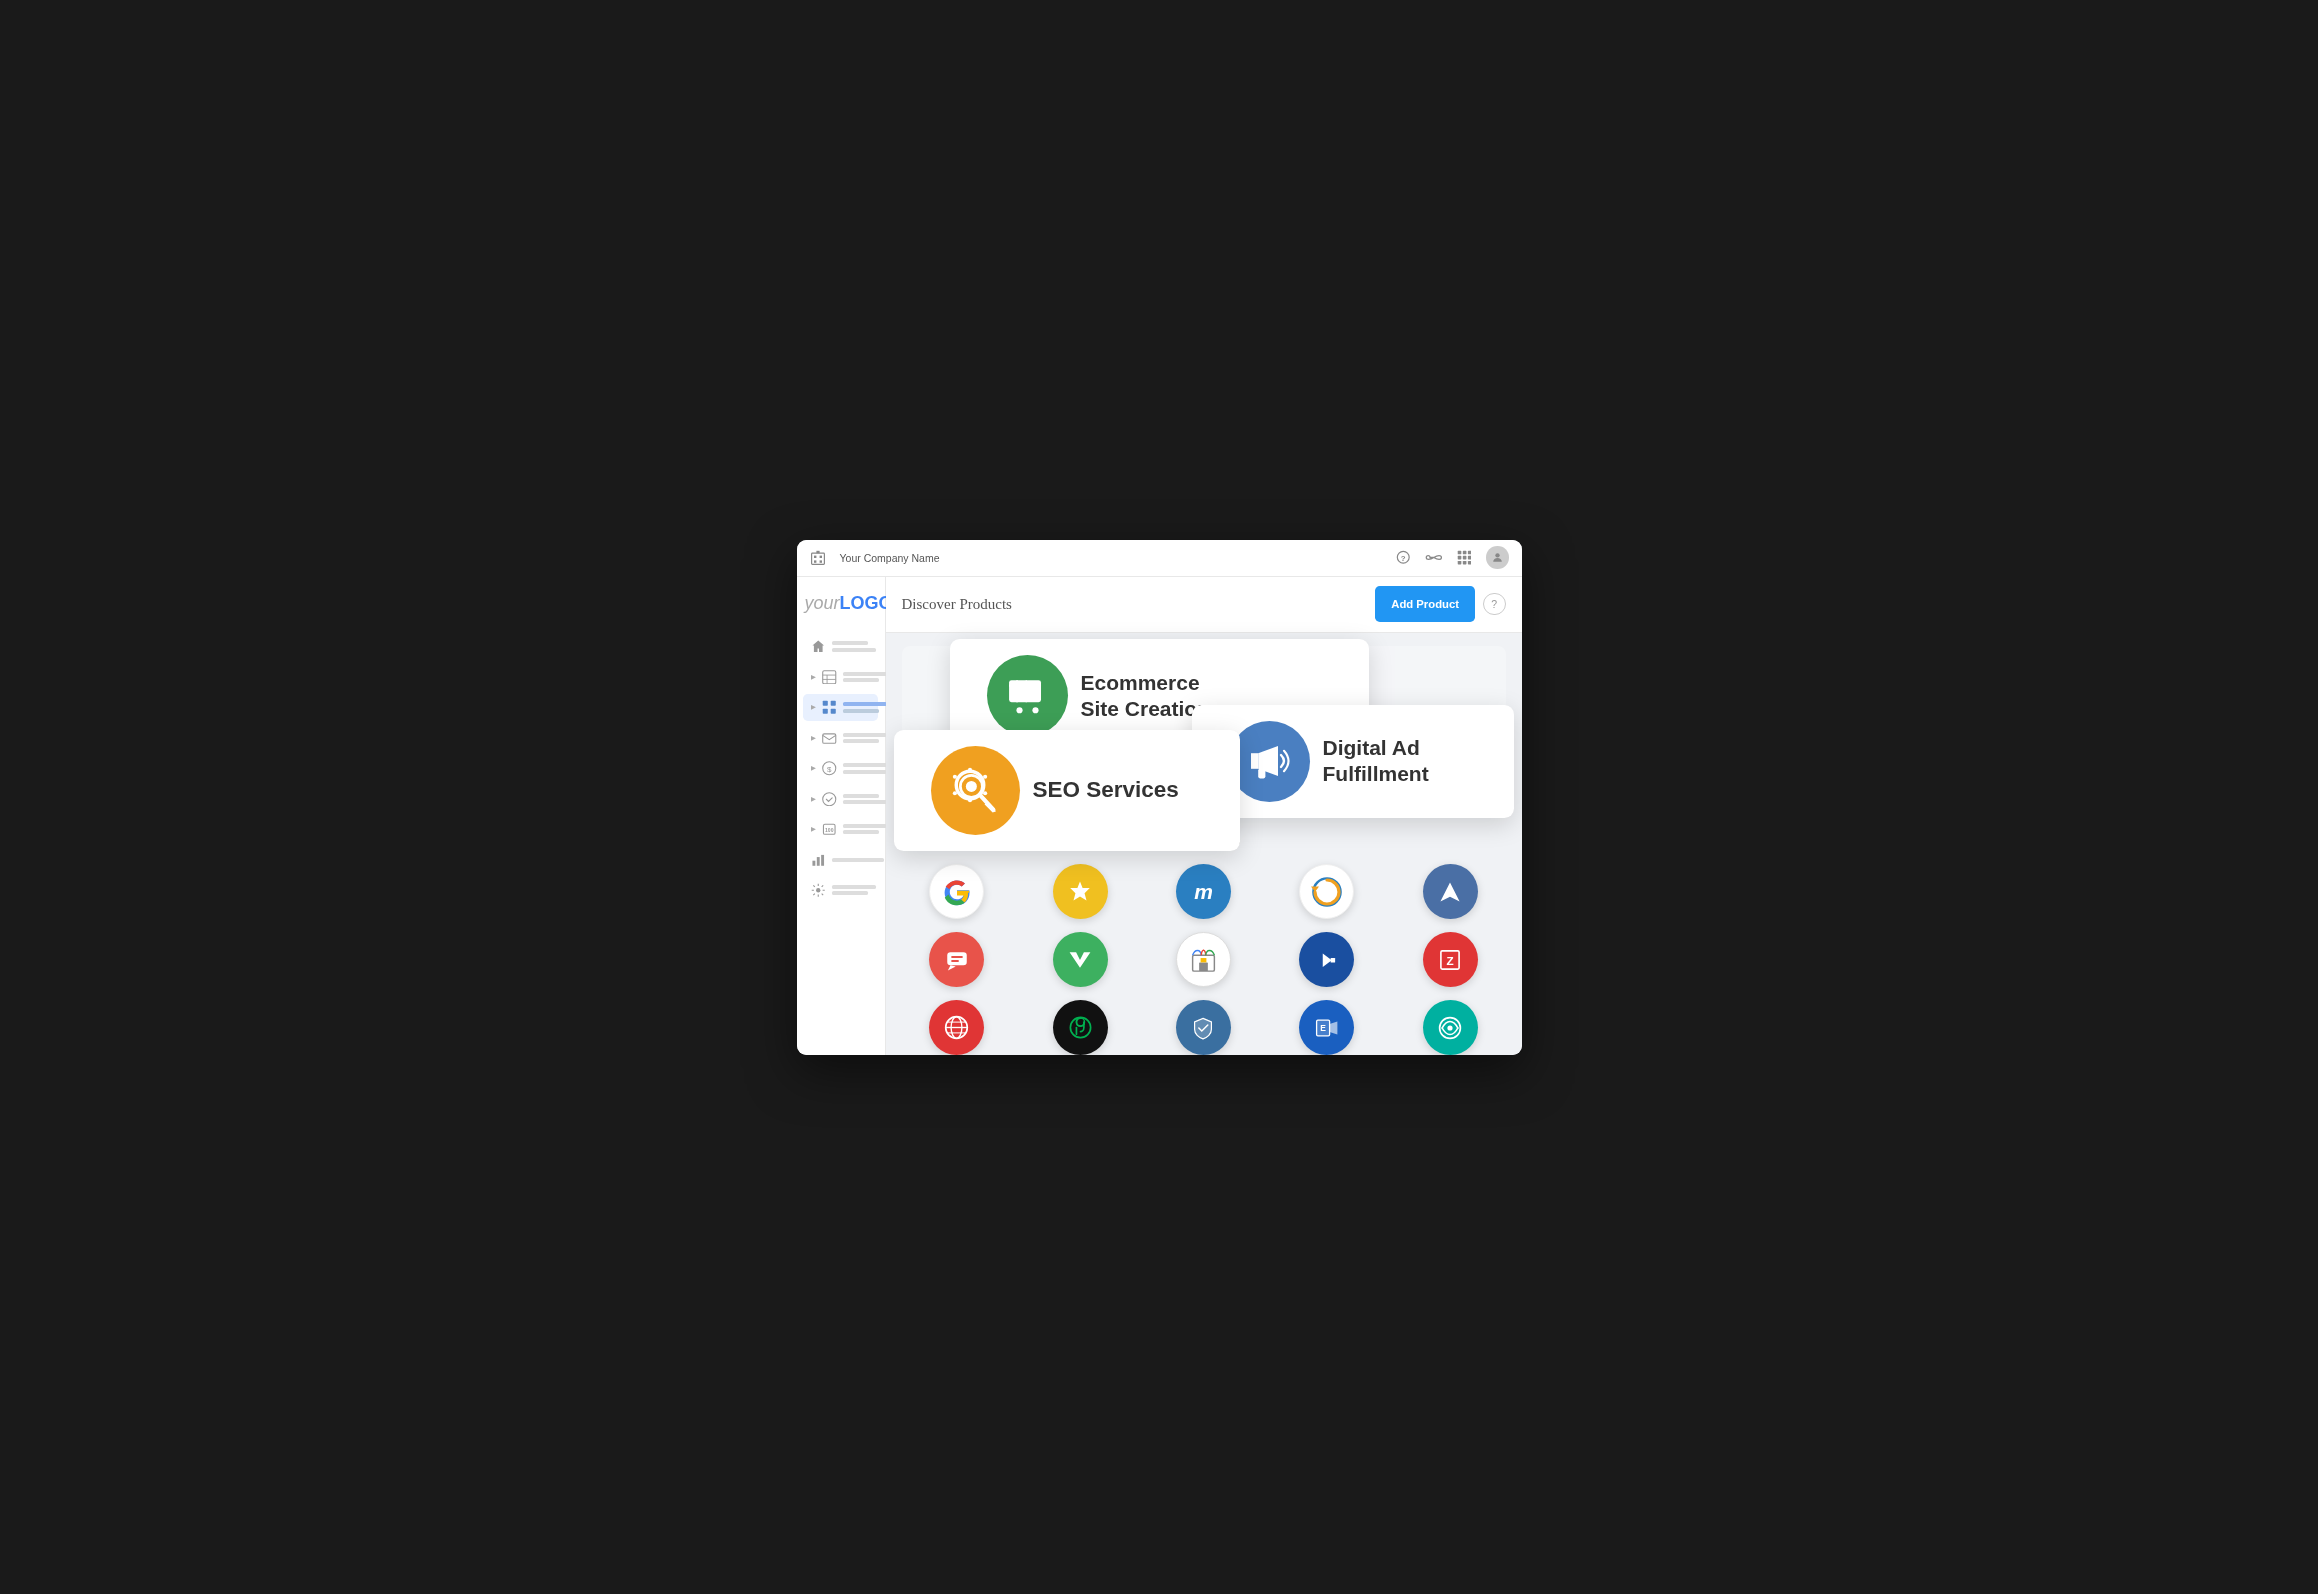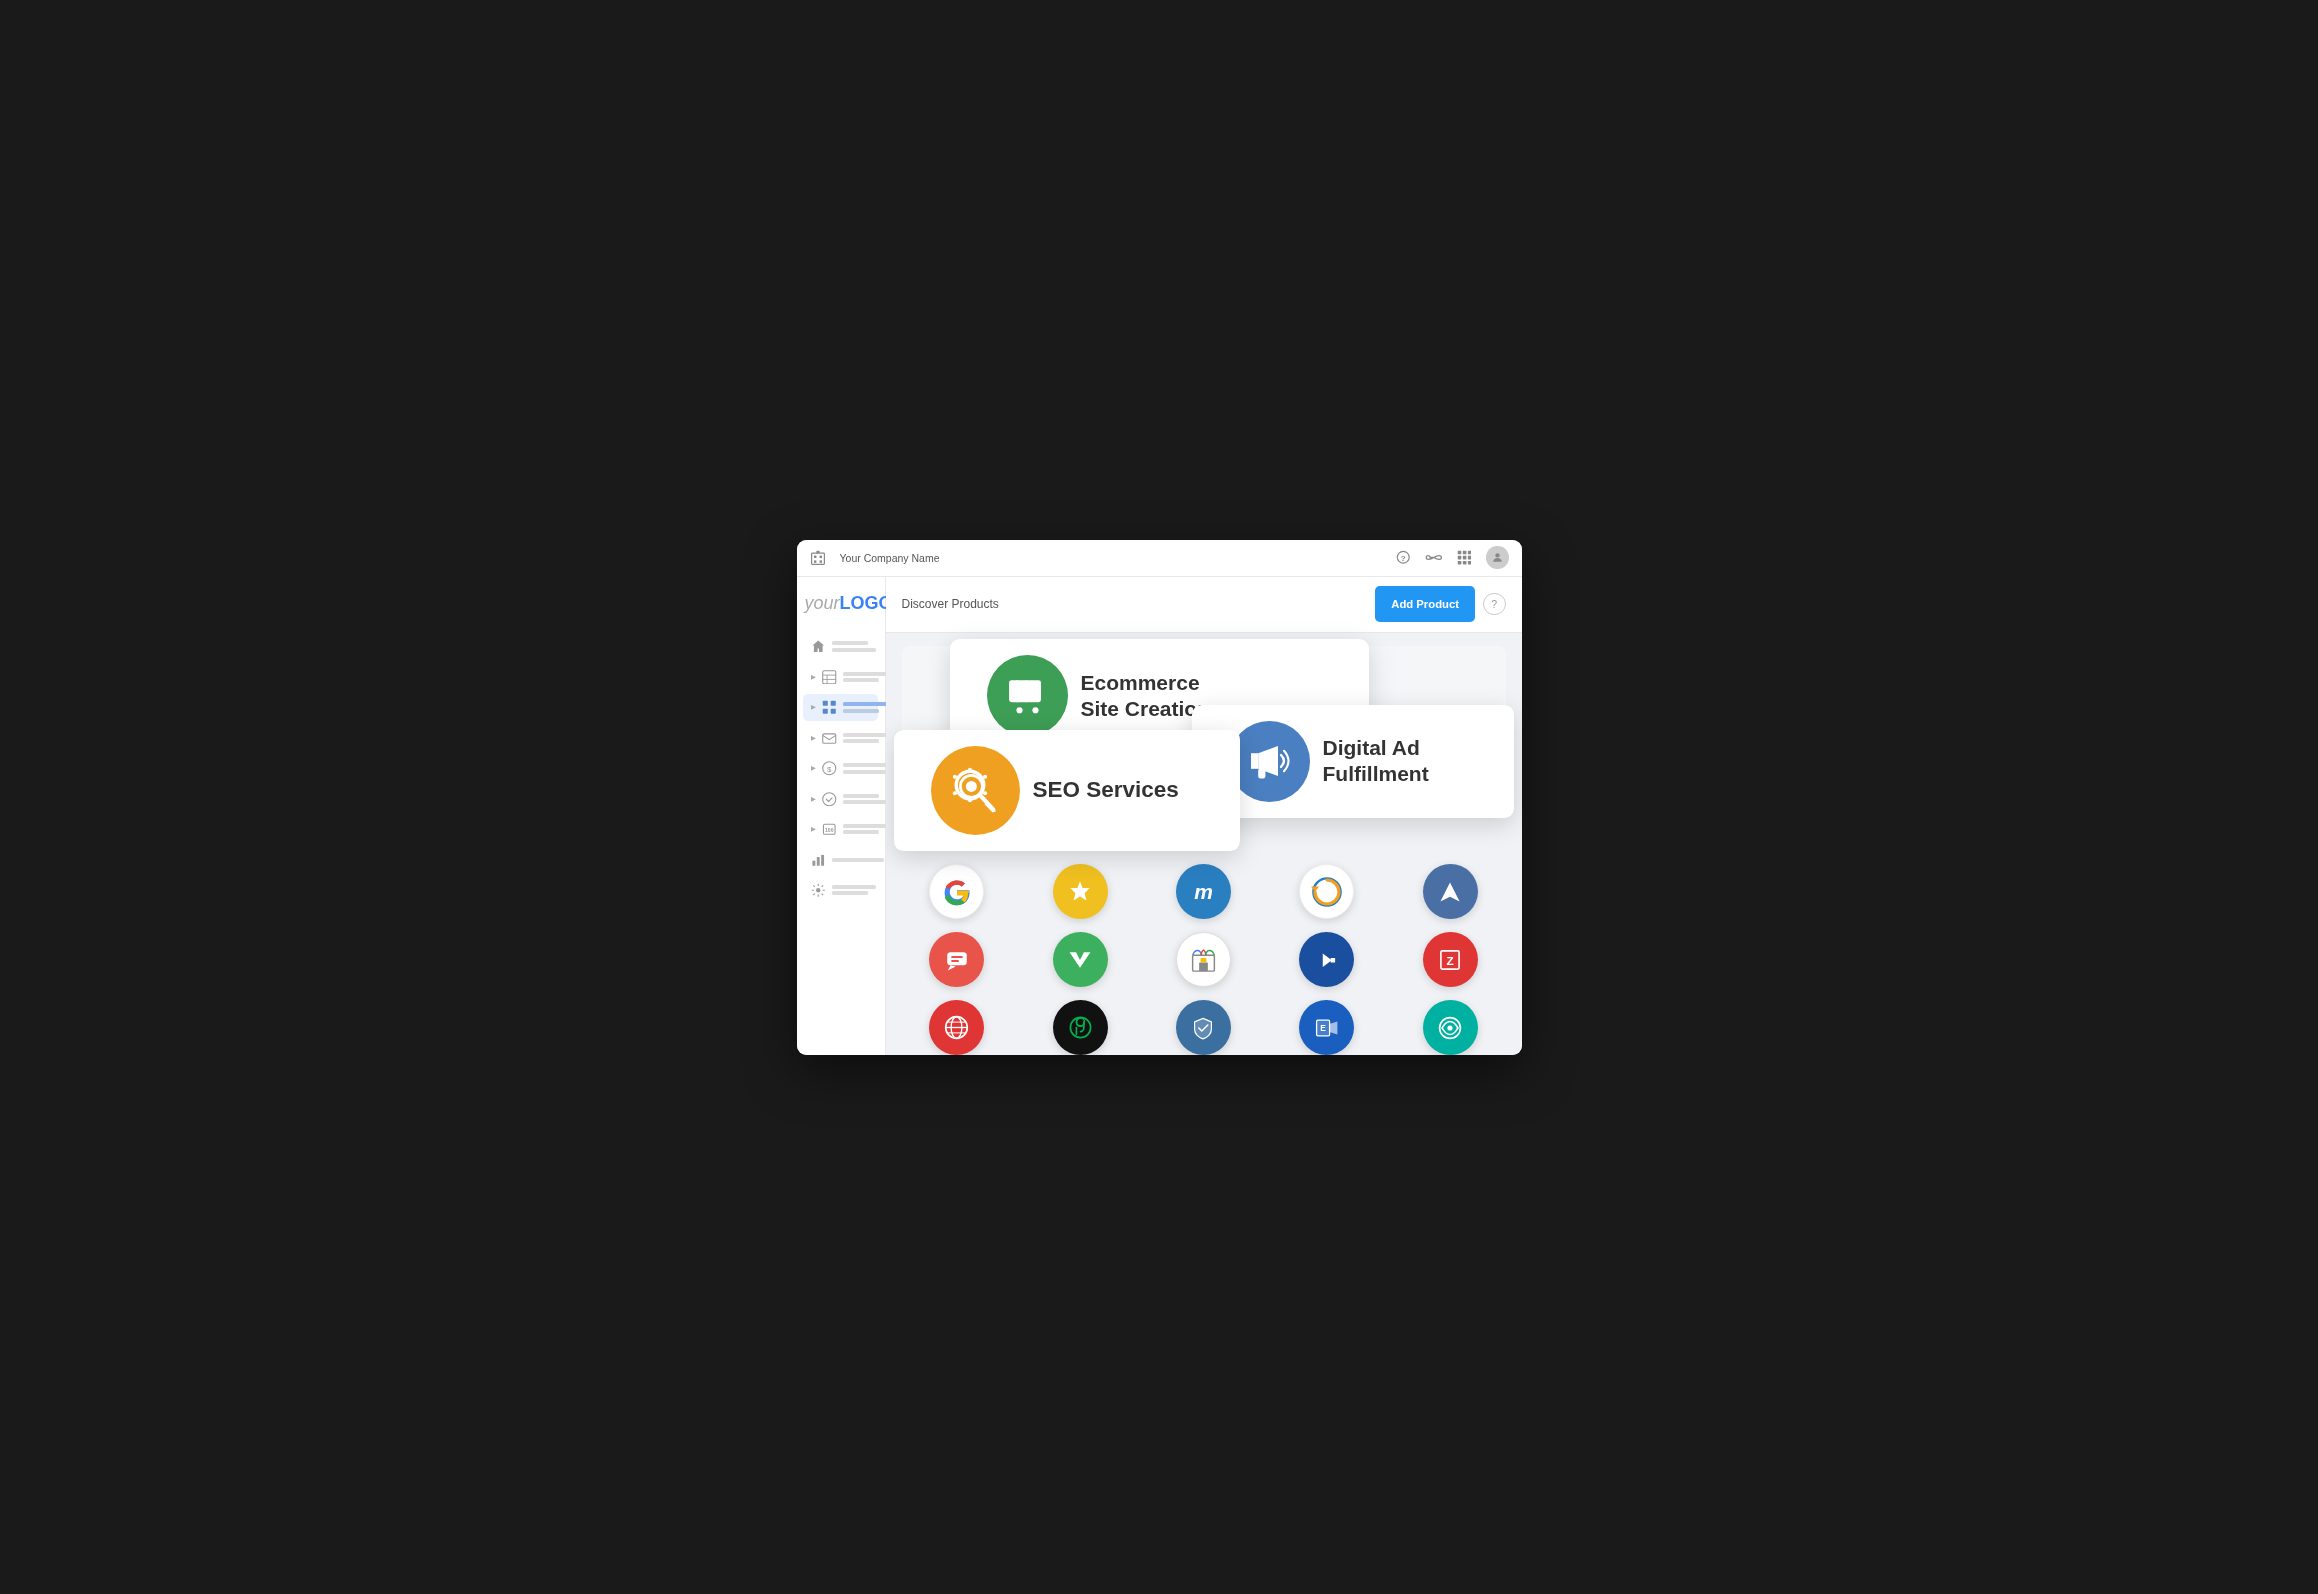--- a/index.html
+++ b/index.html
@@ -184,22 +184,23 @@
       background: #fff;
       padding: 9.7px 16px;
       display: flex;
       align-items: center;
       justify-content: space-between;
       border-bottom: 0.8px solid #e8e8e8;
       position: relative;
     }
 
     .discover-title {
-      font-size: 12px;
+      font-size: 15px;
       color: #555;
+      font-family: Liberation Serif, serif;
     }
 
     .header-actions {
       display: flex;
       align-items: center;
       gap: 8px;
     }
 
     .add-product-btn {
       background: #2196f3;

